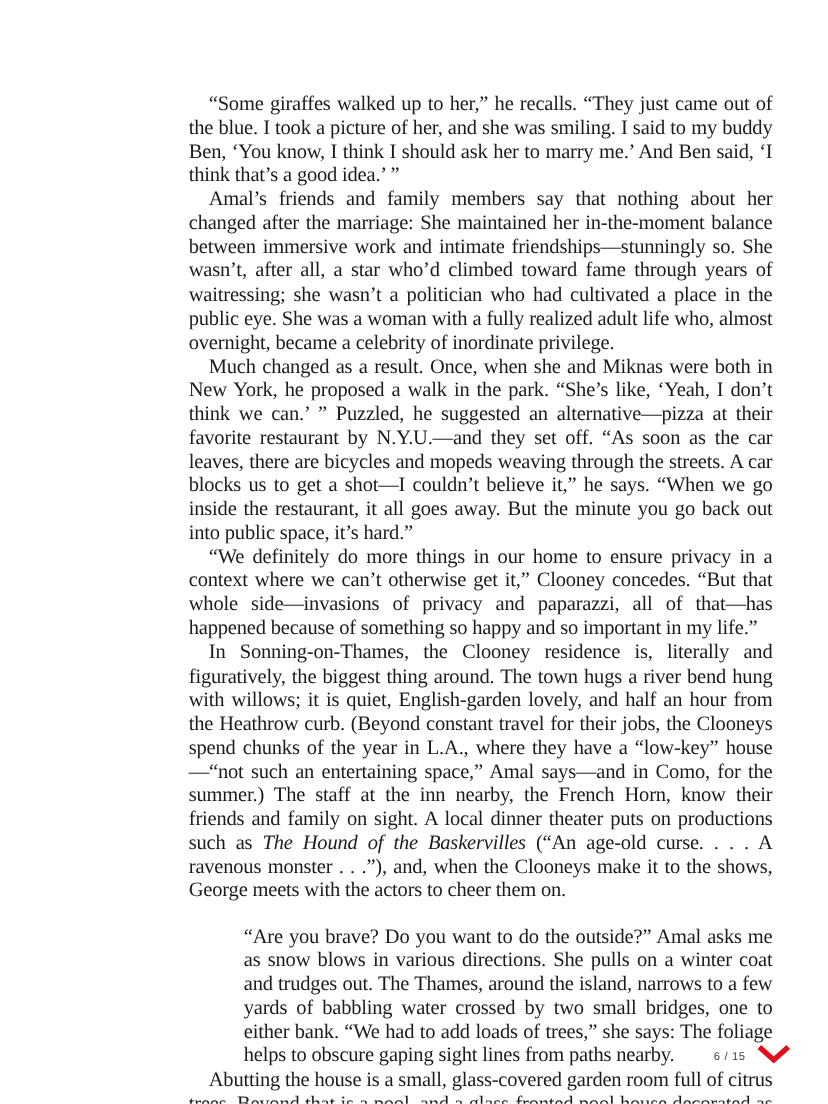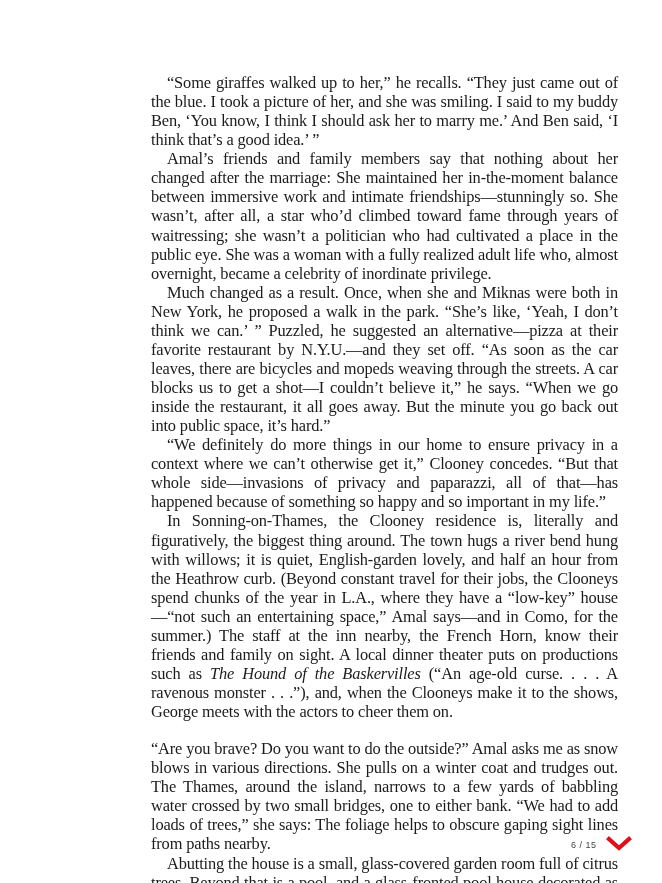--- a/index.html
+++ b/index.html
@@ -35,20 +35,21 @@
     .article p {
       margin: 0;
       text-indent: 16px;
       hyphens: manual;
     }
     .article p.no-indent {
       text-indent: 0;
     }
     .article p.section-start {
       margin-top: 18px;
+      margin-left: 44px;
     }
     .article em {
       font-style: italic;
     }
     .pager {
       position: absolute;
       left: 571px;
       top: 838px;
       height: 14px;
       font-family: "Liberation Sans", "DejaVu Sans", sans-serif;

